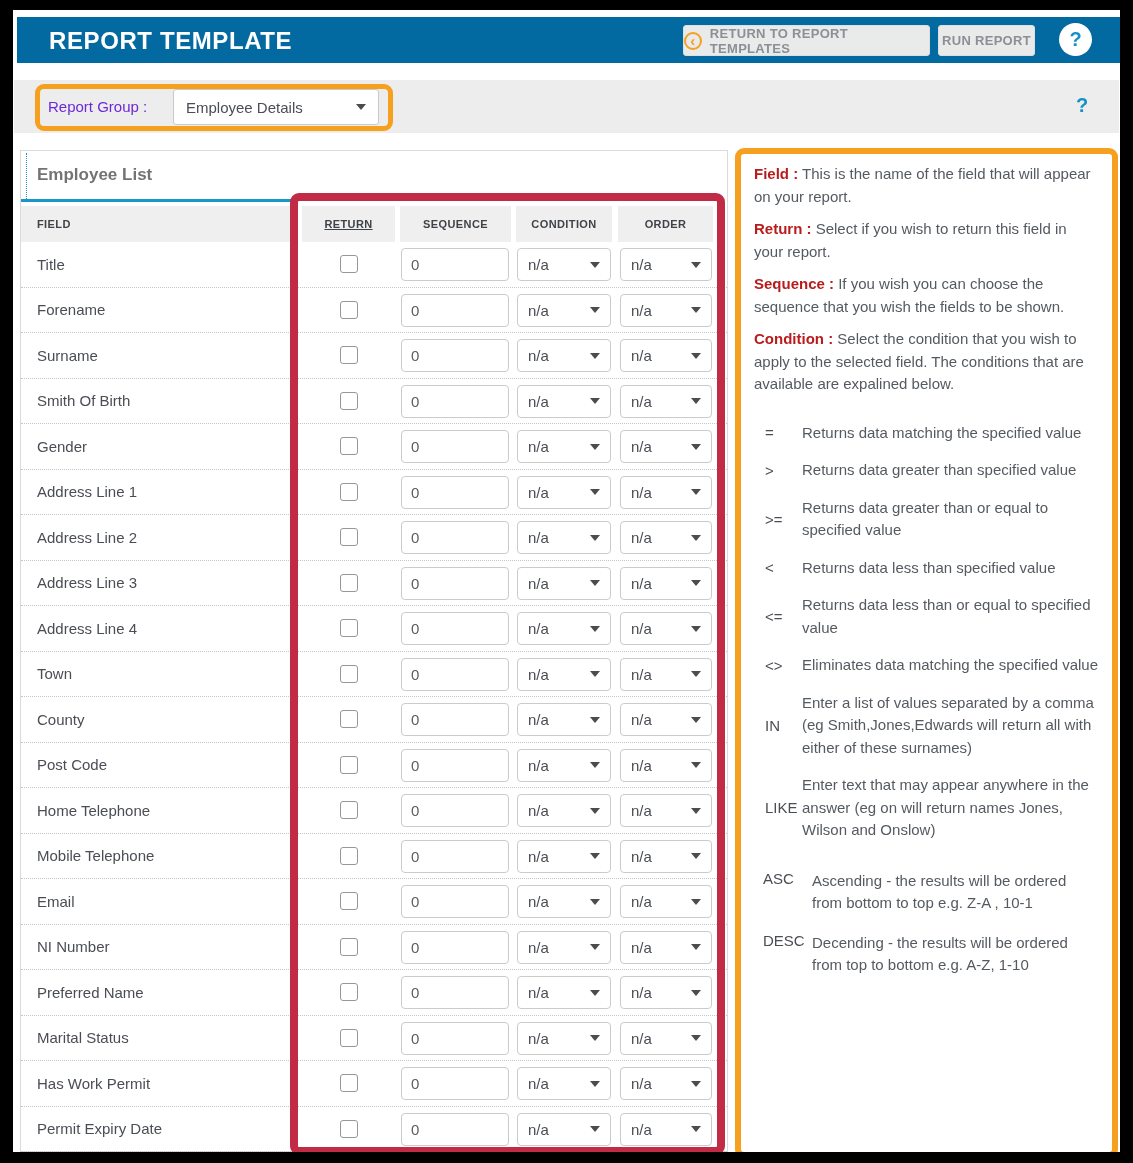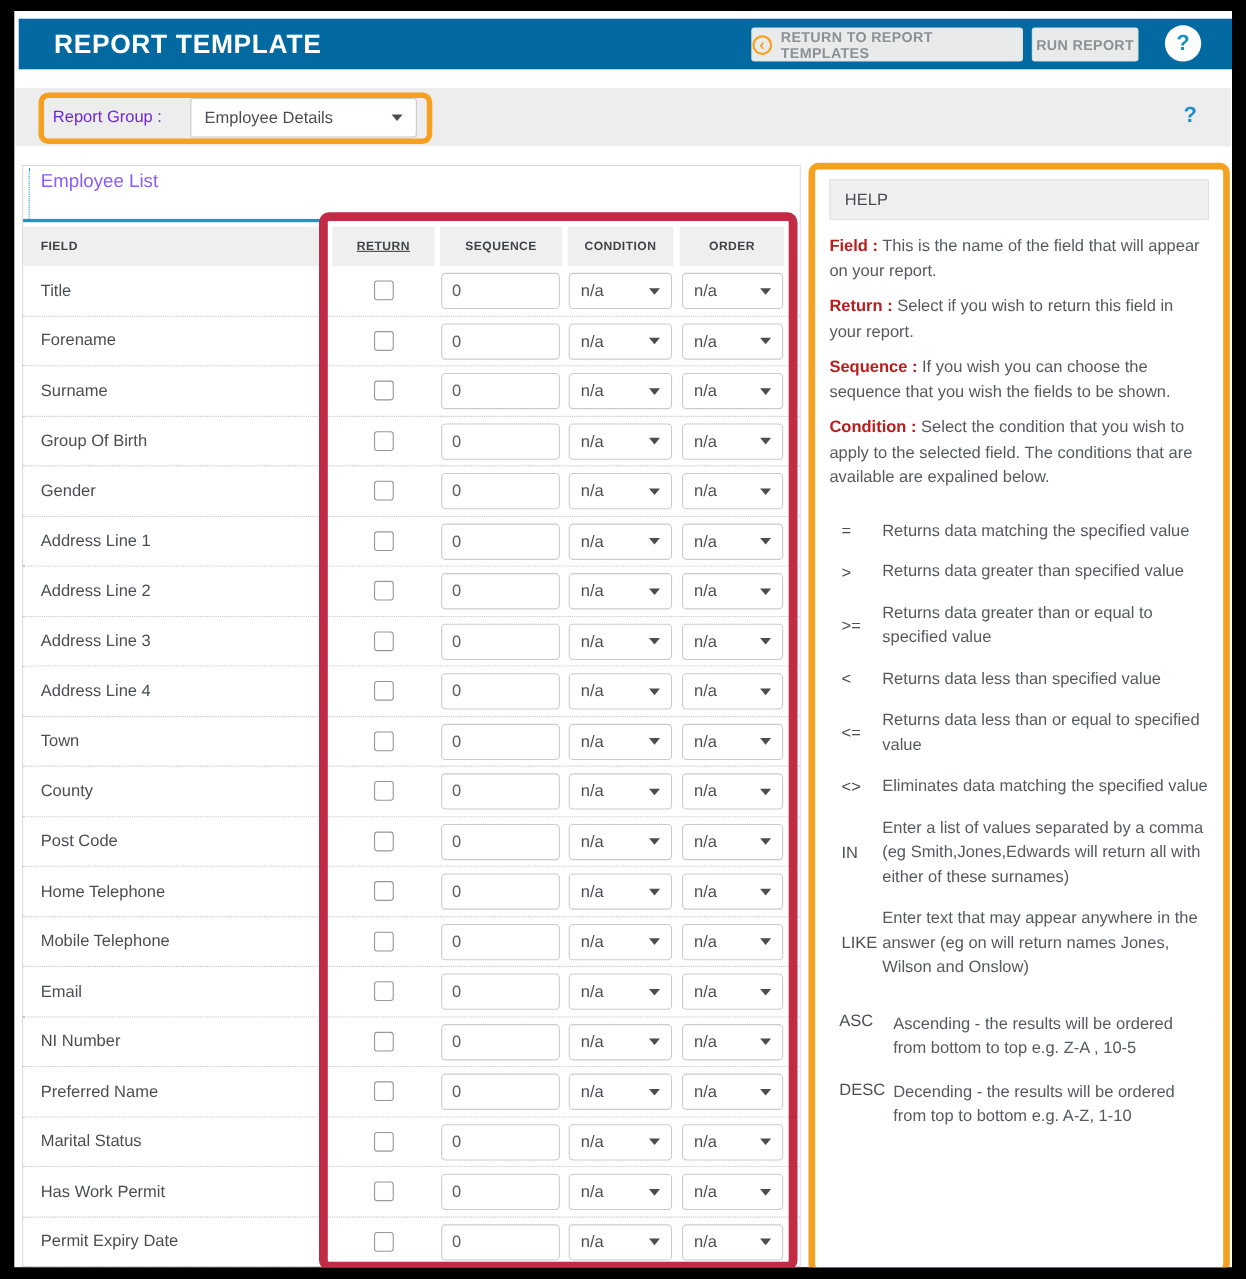--- a/index.html
+++ b/index.html
@@ -28,21 +28,21 @@
   .group-help { position:absolute; left:1062px; top:14px; color:#1790C8; font-size:20px; font-weight:bold; cursor:pointer; }
 
   
   .hl { position:absolute; pointer-events:none; z-index:50; background:transparent; }
   .hl-orange-group { left:22px; top:74px; width:358px; height:47px; border:5px solid #F6A01F; border-radius:9px; }
   .hl-red-cols { left:277px; top:183px; width:435px; height:962px; border:8px solid #C12B45; border-radius:9px; }
 
   
   .list-panel { position:absolute; left:7px; top:140px; width:708px; height:1002px; background:#fff; border:1px solid #DADADA; }
   .title-cursor { position:absolute; left:5px; top:2px; height:46px; width:0; border-left:1px dotted #1798C9; }
-  .panel-title { position:absolute; left:16px; top:4px; font-size:17px; font-weight:normal; color:#8b5cf6; }
+  .panel-title { position:absolute; left:16px; top:14px; font-size:17px; font-weight:bold; color:#737373; }
   .title-rule { position:absolute; left:0; top:48px; width:270px; height:3px; background:#1798C9; }
   .thead { position:absolute; left:0; top:55px; width:100%; height:36px; }
   .th { position:absolute; top:0; height:36px; background:#EFEFEF; display:flex; align-items:center; justify-content:center;
         font-size:11px; font-weight:bold; letter-spacing:0.4px; color:#3F4348; }
   .th-field { left:0; width:270px; justify-content:flex-start; padding-left:16px; }
   .th-return { left:281px; width:93px;text-decoration:underline; }
   .th-sequence { left:379px; width:111px; }
   .th-condition { left:495px; width:96px; }
   .th-order { left:597px; width:95px; }
   .rows { position:absolute; left:0; top:91px; width:100%; height:911px; }
@@ -151,21 +151,21 @@
           <div class="sel sel-condition">
             <span>n/a</span>
             <span class="caret"></span>
           </div>
           <div class="sel sel-order">
             <span>n/a</span>
             <span class="caret"></span>
           </div>
         </div>
         <div class="row">
-          <div class="cell-label">Group Of Birth</div>
+          <div class="cell-label">Smith Of Birth</div>
           <div class="cell-return">
             <input class="chk" type="checkbox" style="">
           </div>
           <input class="seq-input" type="text" value="0" style="">
           <div class="sel sel-condition">
             <span>n/a</span>
             <span class="caret"></span>
           </div>
           <div class="sel sel-order">
             <span>n/a</span>
@@ -409,21 +409,20 @@
           </div>
           <div class="sel sel-order">
             <span>n/a</span>
             <span class="caret"></span>
           </div>
         </div>
       </div>
   </div>
 
   <div class="help-panel">
-    <div class="help-header">HELP</div>
     <div id="help-sections">
         <div class="help-p"><b>Field :</b> This is the name of the field that will appear on your report.</div>
         <div class="help-p"><b>Return :</b> Select if you wish to return this field in your report.</div>
         <div class="help-p"><b>Sequence :</b> If you wish you can choose the sequence that you wish the fields to be shown.</div>
         <div class="help-p"><b>Condition :</b> Select the condition that you wish to apply to the selected field. The conditions that are available are expalined below.</div>
       </div>
     <div class="cond-list" id="cond-list">
         <div class="cond-row">
           <div class="cond-sym">=</div>
           <div class="cond-txt">Returns data matching the specified value</div>
@@ -453,21 +452,21 @@
           <div class="cond-txt">Enter a list of values separated by a comma (eg Smith,Jones,Edwards will return all with either of these surnames)</div>
         </div>
         <div class="cond-row">
           <div class="cond-sym">LIKE</div>
           <div class="cond-txt">Enter text that may appear anywhere in the answer (eg on will return names Jones, Wilson and Onslow)</div>
         </div>
       </div>
     <div class="order-list" id="order-list">
         <div class="order-row">
           <div class="order-sym">ASC</div>
-          <div class="order-txt">Ascending - the results will be ordered from bottom to top e.g. Z-A , 10-5</div>
+          <div class="order-txt">Ascending - the results will be ordered from bottom to top e.g. Z-A , 10-1</div>
         </div>
         <div class="order-row">
           <div class="order-sym">DESC</div>
           <div class="order-txt">Decending - the results will be ordered from top to bottom e.g. A-Z, 1-10</div>
         </div>
       </div>
   </div>
 
   <div class="hl hl-orange-group"></div>
   <div class="hl hl-red-cols"></div>

